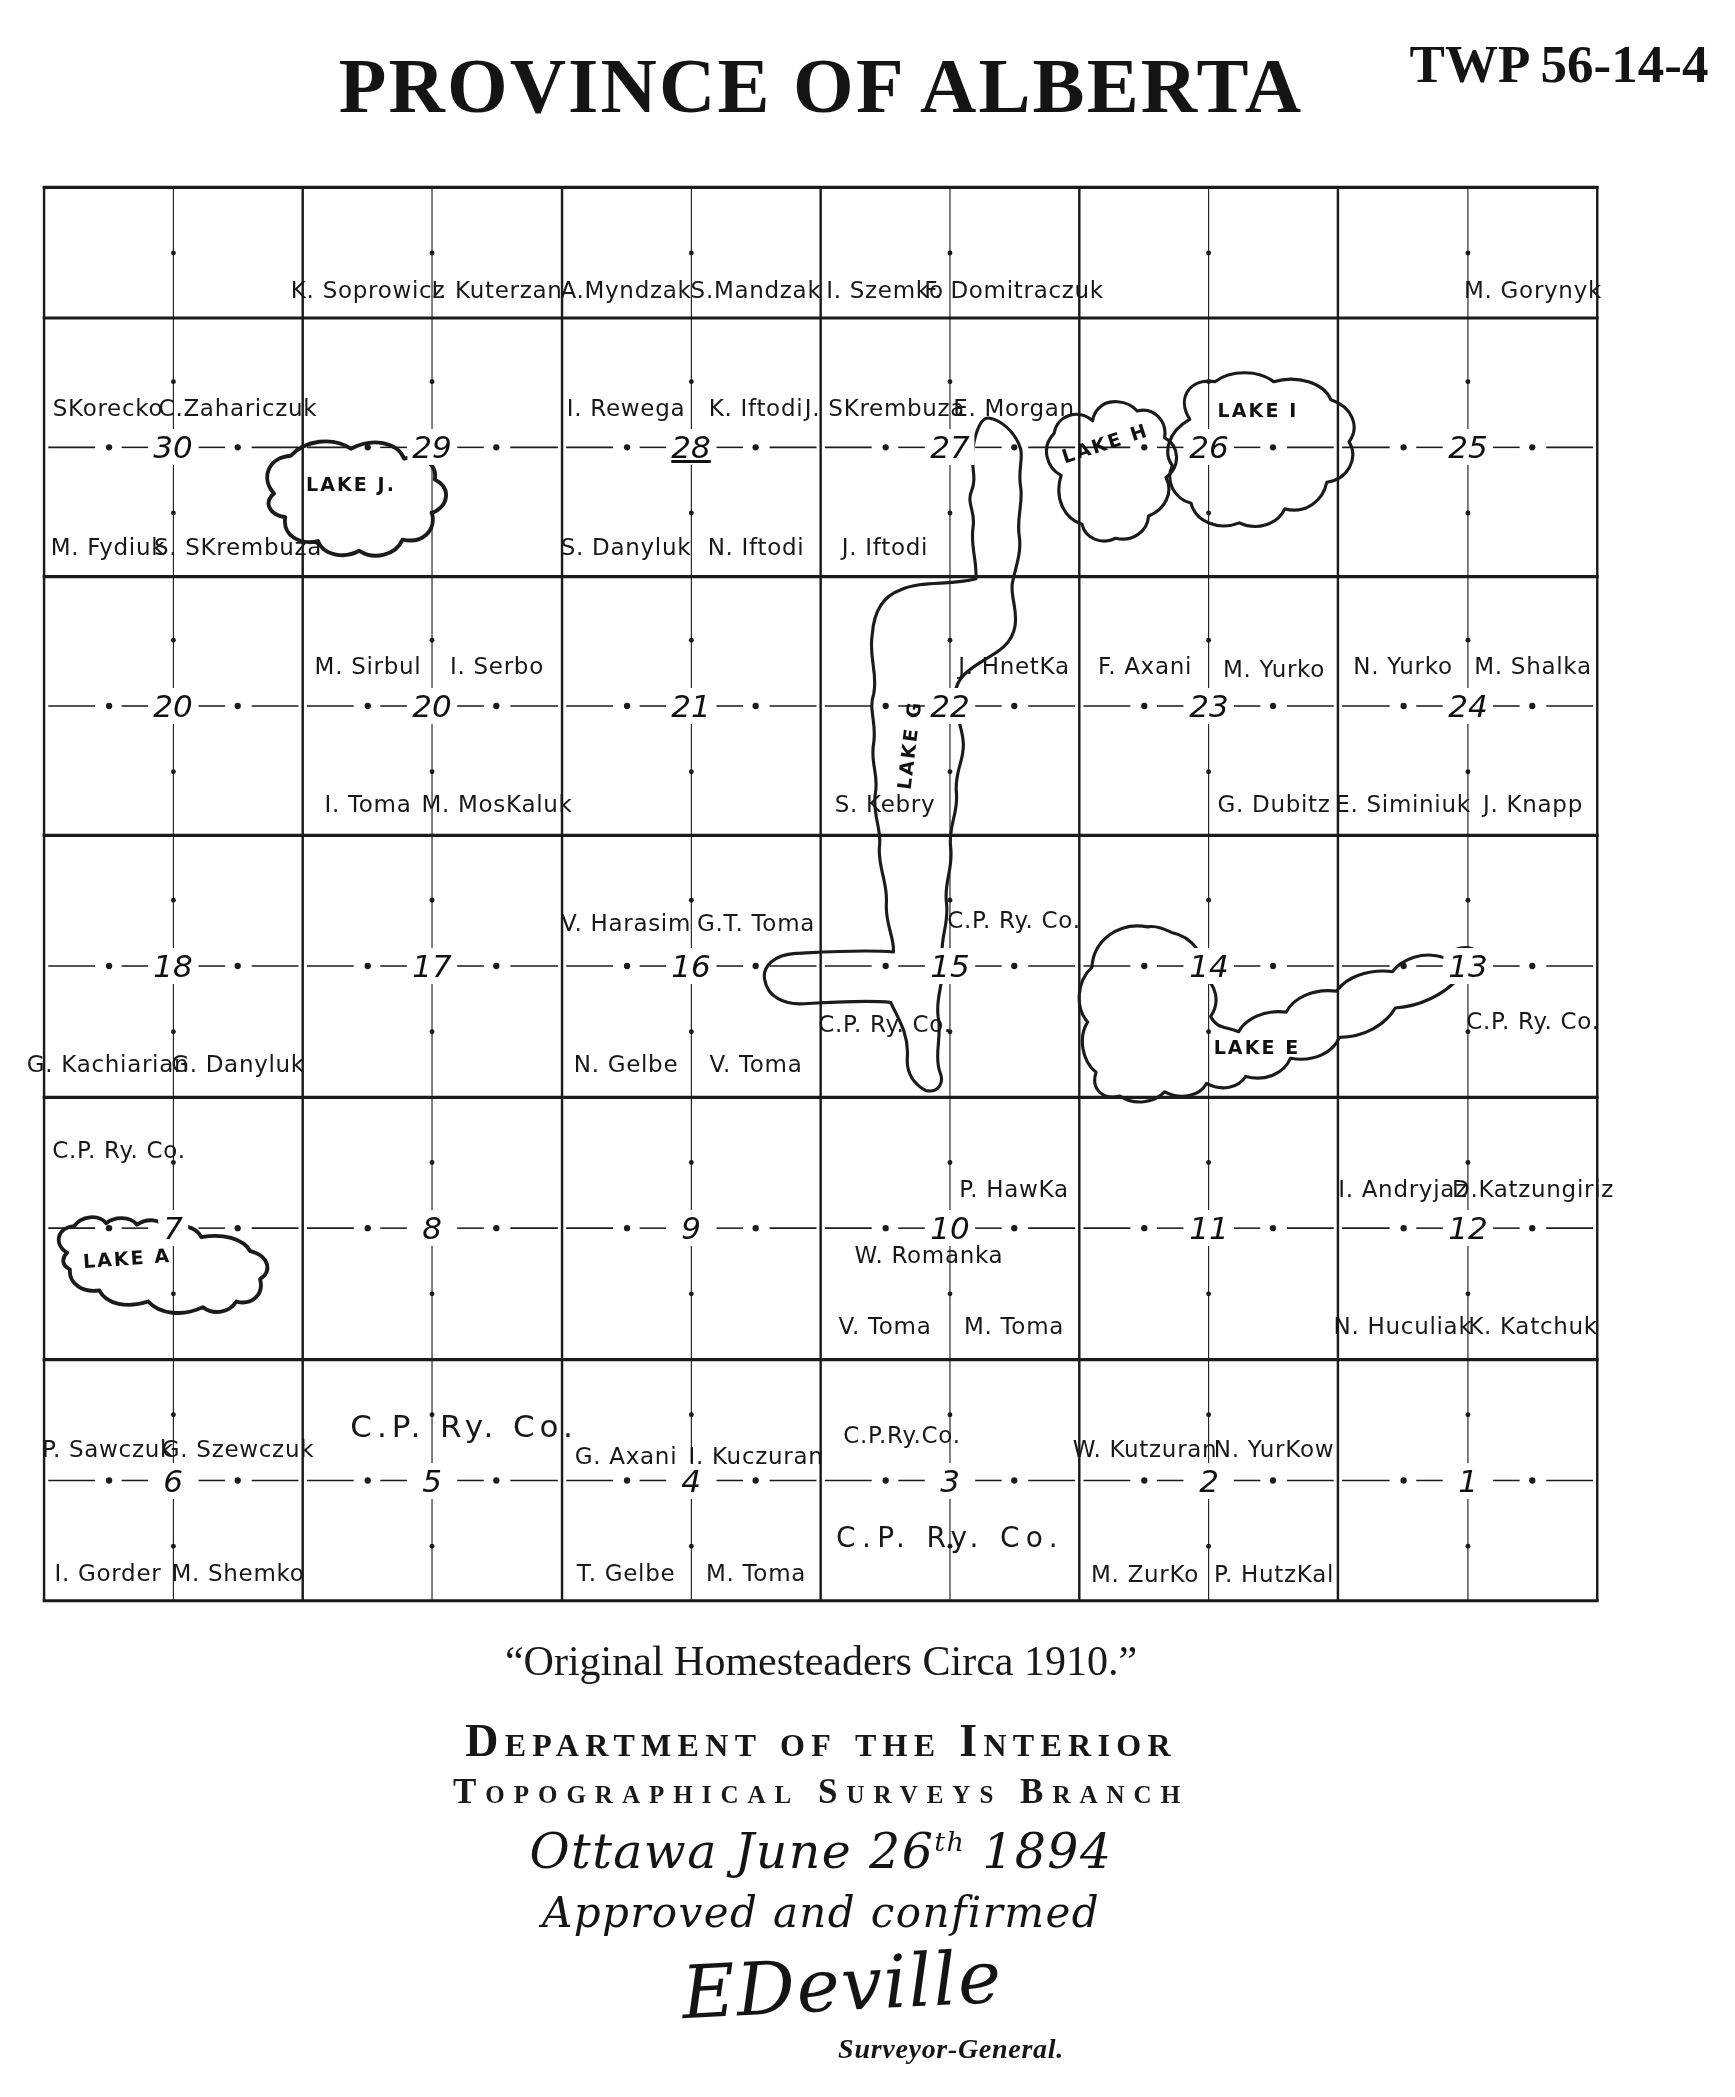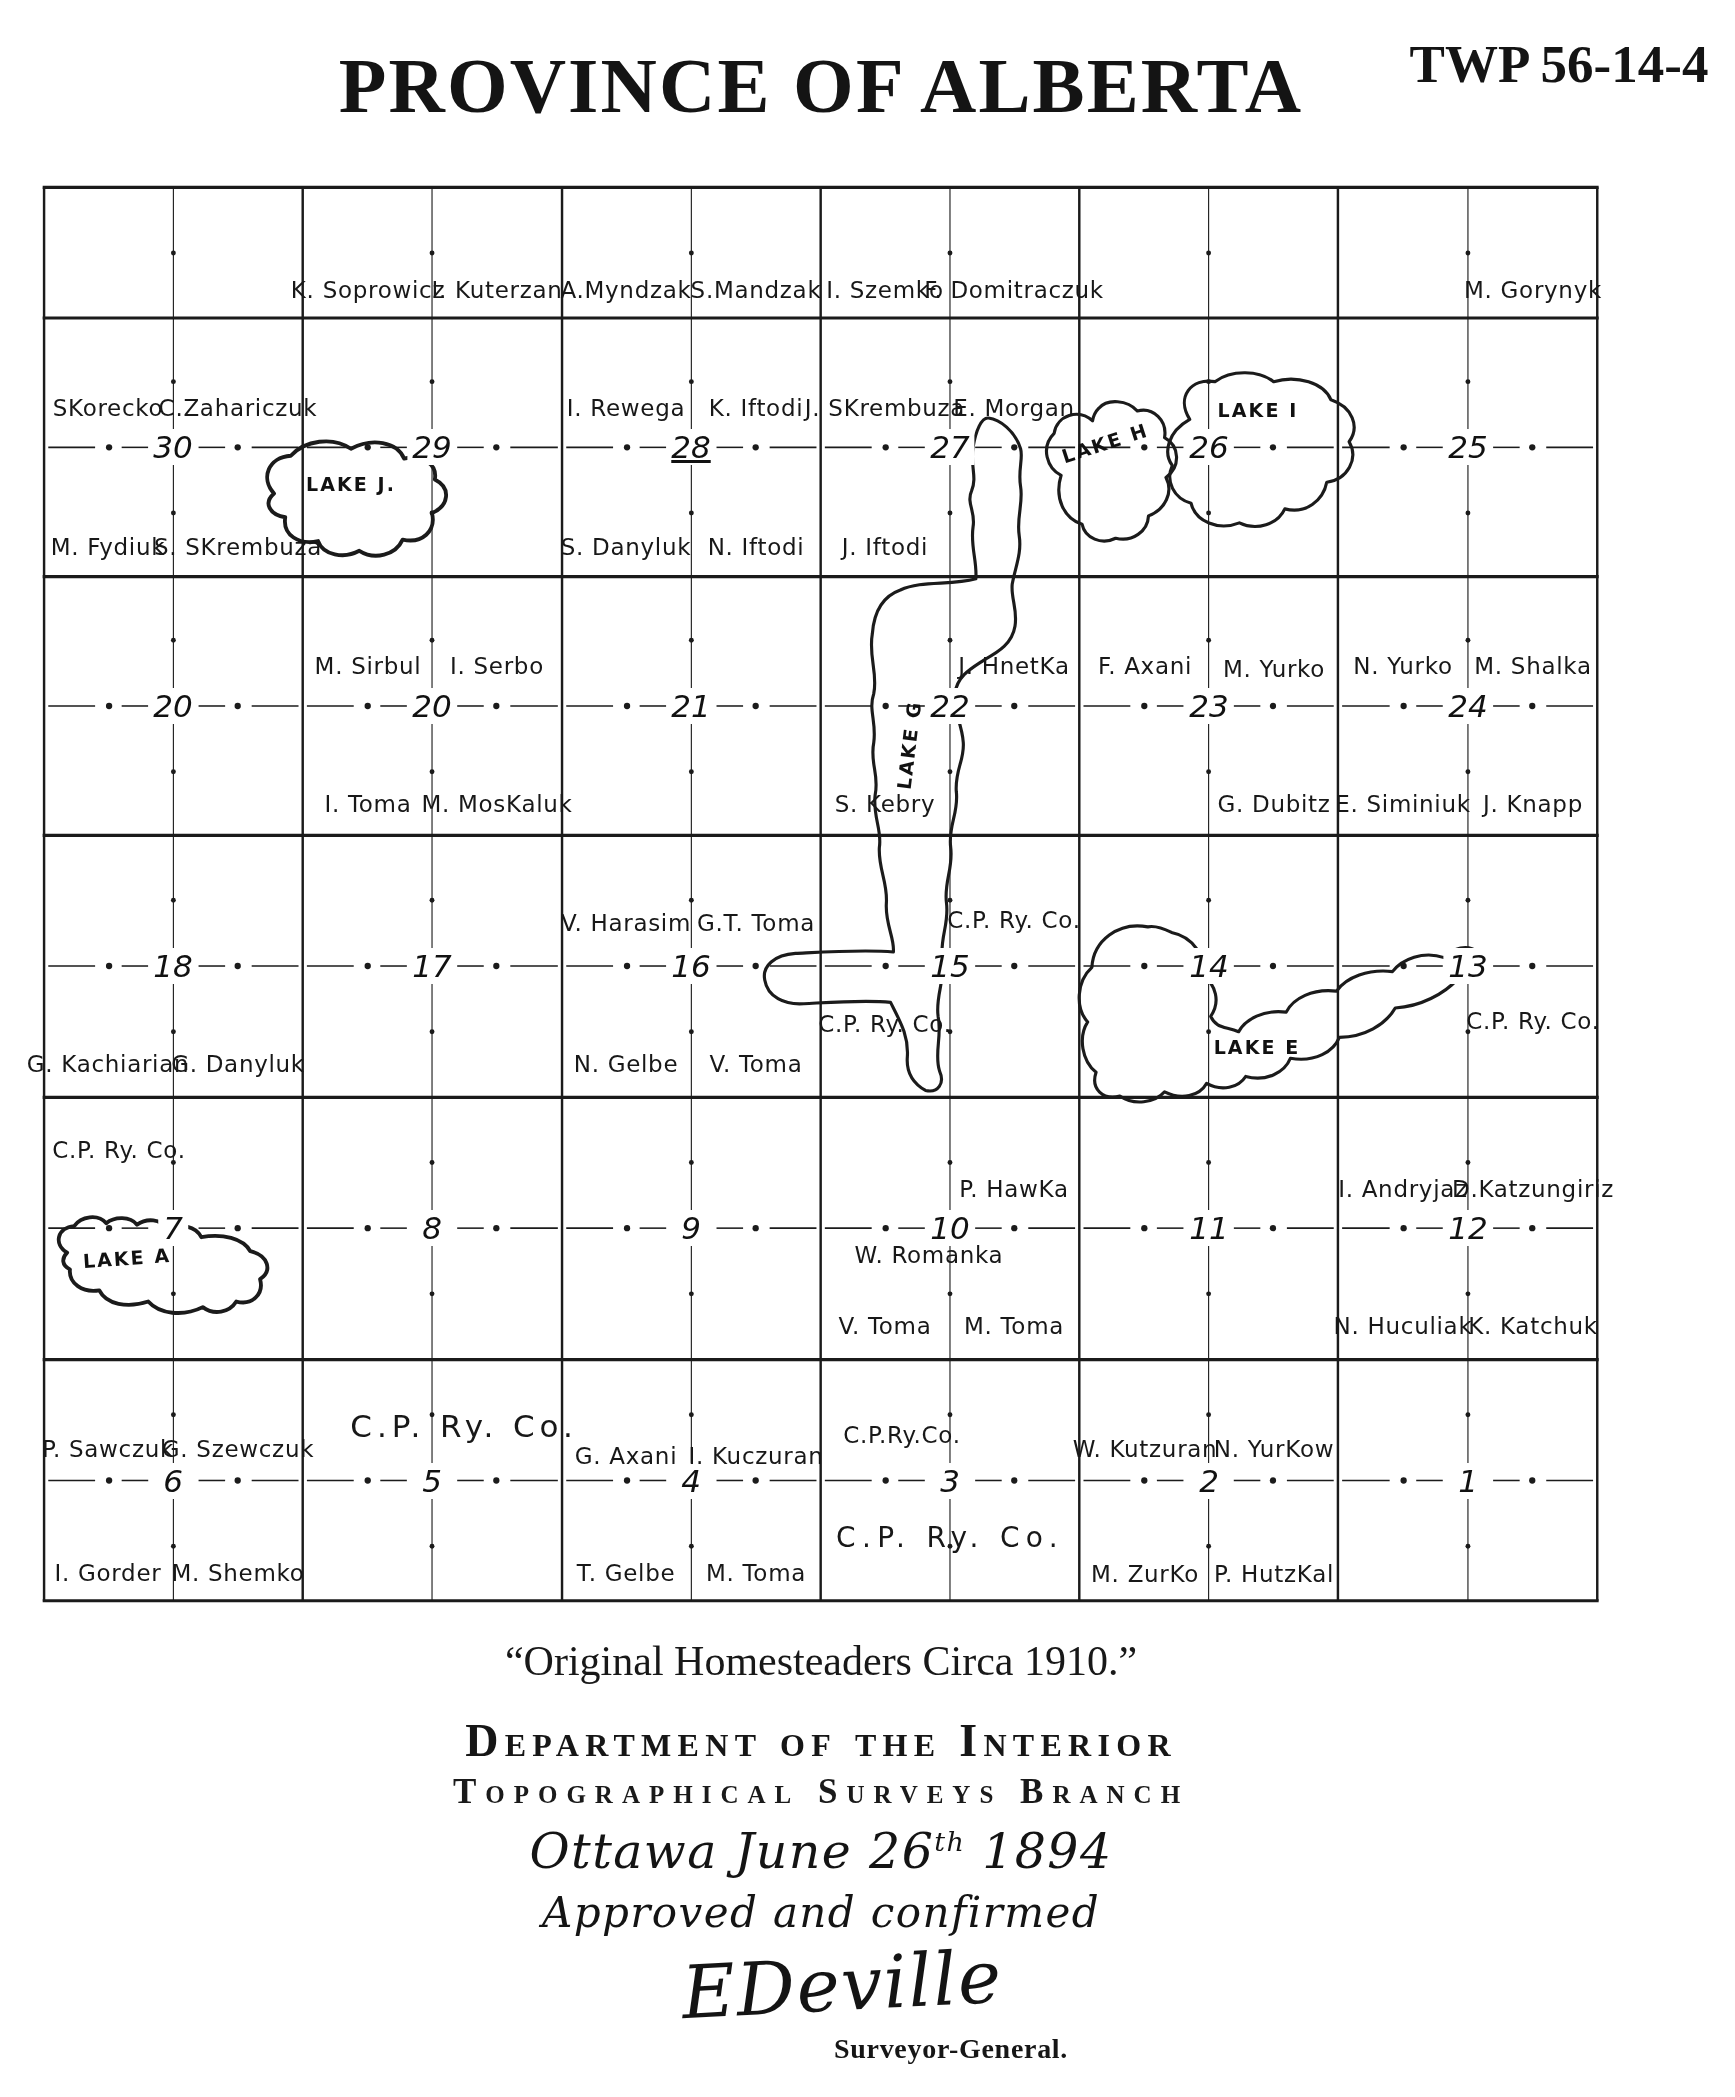--- a/index.html
+++ b/index.html
@@ -48,21 +48,21 @@
     left:821px;top:1772px;font-family:"Liberation Serif",serif;
     font-variant:small-caps;font-weight:600;font-size:35px;letter-spacing:9px;color:#1a1a1a;
   }
   .script{font-family:"DejaVu Serif","Liberation Serif",serif;font-style:italic;color:#141414;}
   .ottawa{left:821px;top:1823px;font-size:49px;letter-spacing:1.4px;}
   .ottawa sup{font-size:0.55em;}
   .approved{left:821px;top:1888px;font-size:42px;letter-spacing:1.4px;}
   .signature{left:842px;top:1942px;font-size:73px;transform:translateX(-50%) rotate(-3deg);letter-spacing:1.4px;}
   .role{
     left:951px;top:2033px;font-family:"Liberation Serif",serif;font-weight:700;
-    font-size:28px;letter-spacing:0.7px;color:#161616;
+    font-style:italic;font-size:28px;letter-spacing:0.7px;color:#161616;
   }
 </style>
 </head>
 <body>
 
 <div class="page">
 
   <div class="twp">TWP 56-14-4</div>
   <h1 class="title">PROVINCE OF ALBERTA</h1>
 

